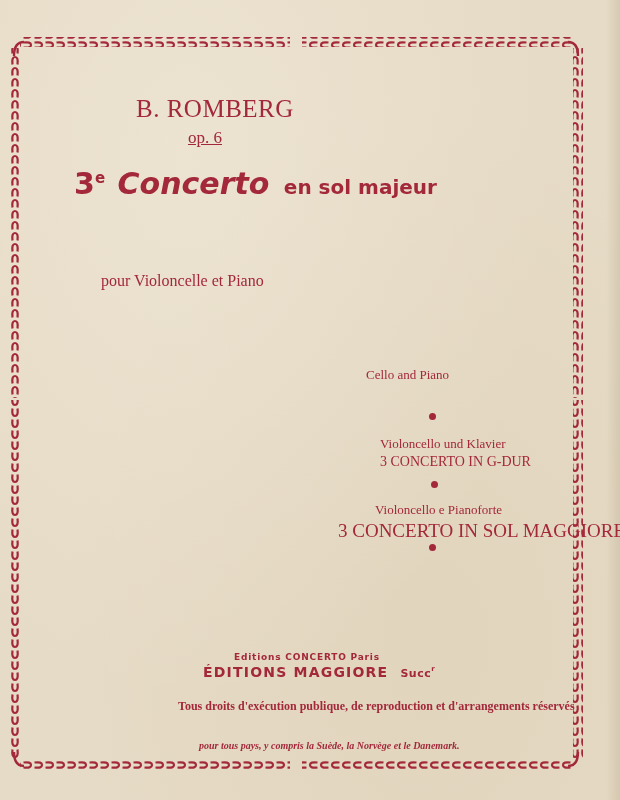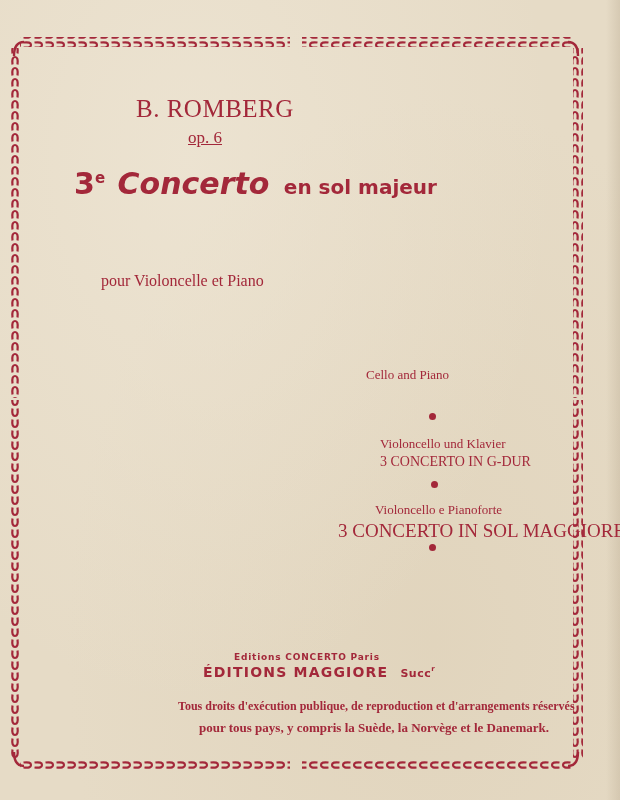--- a/index.html
+++ b/index.html
@@ -80,14 +80,14 @@
   <div class="t serif" style="left:375px; top:502px; font-size:13px;">Violoncello e Pianoforte</div>
   <div class="t serif" style="left:338px; top:520px; font-size:19px;">3 CONCERTO IN SOL MAGGIORE</div>
   <div class="dot" style="left:429px; top:544px;"></div>
 
   <div class="t sans" style="left:234px; top:652px; font-size:9px; font-weight:bold; letter-spacing:0.8px;">Editions CONCERTO Paris</div>
   <div class="t sans" style="left:203px; top:664px; font-size:14px; font-weight:bold; letter-spacing:1.2px;">
     <span>ÉDITIONS MAGGIORE</span>
     <span style="font-size:11px; margin-left:6px; letter-spacing:0.5px;">Succ</span><sup style="font-size:7px;">r</sup>
   </div>
   <div class="t serif" style="left:178px; top:699px; font-size:12px; font-weight:bold;">Tous droits d'exécution publique, de reproduction et d'arrangements réservés</div>
-  <div class="t serif" style="left:199px; top:720px; font-size:13px; font-weight:bold;">pour tous pays, y compris la Suède, la Norvège et le Danemark.</div>
+  <div class="t serif" style="left:199px; top:740px; font-size:10px; font-weight:bold;font-style:italic;">pour tous pays, y compris la Suède, la Norvège et le Danemark.</div>
 </div>
 
 </body></html>

